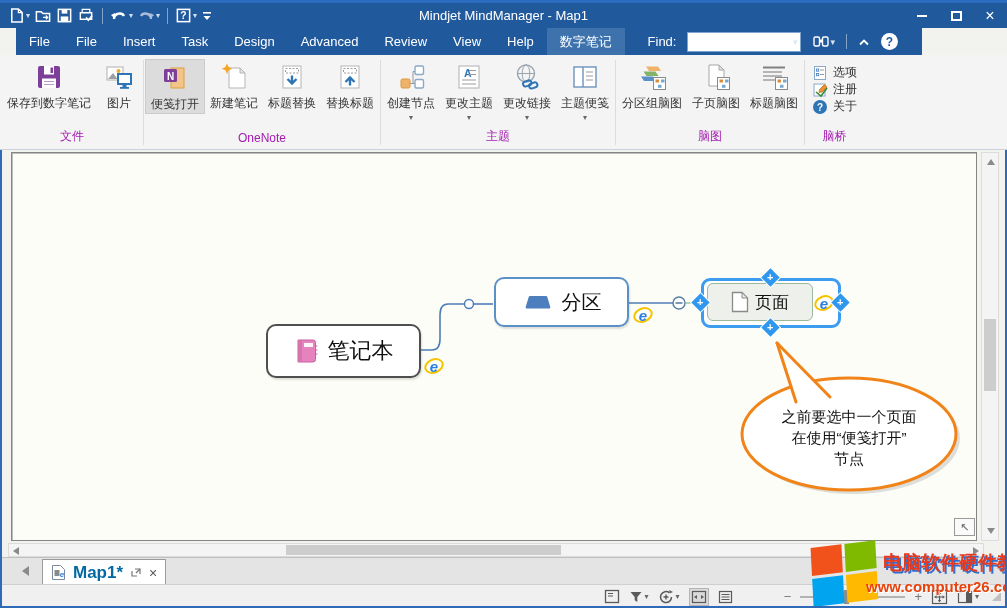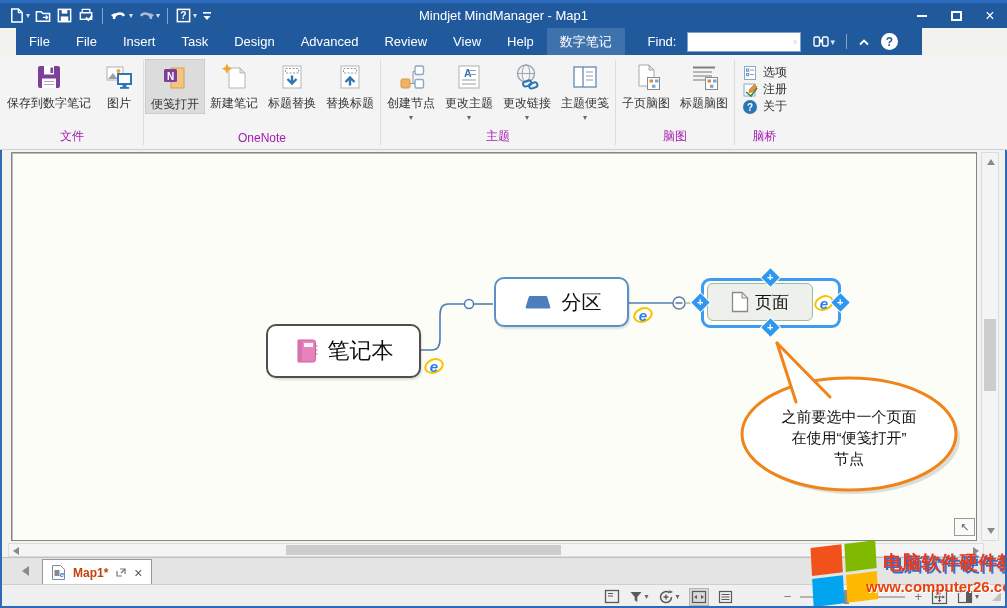--- a/index.html
+++ b/index.html
@@ -83,21 +83,21 @@
   .hthumb { position:absolute; left:277px; top:1px; width:275px; height:10px; background:#cdcdcd; }
   .tri-left  { left:4px; top:3px;  border-top:4px solid transparent; border-bottom:4px solid transparent; border-right:6px solid #8a8a8a; }
   .tri-right { right:4px; top:3px; border-top:4px solid transparent; border-bottom:4px solid transparent; border-left:6px solid #8a8a8a; }
 
   
   .tabbar { position:absolute; left:0; top:557px; width:1007px; height:27px; background:#e4e4e4; border-top:1px solid #c0c0c0; }
   .tab-nav { position:absolute; left:22px; top:8px; width:0; height:0;
              border-top:5px solid transparent; border-bottom:5px solid transparent; border-right:7px solid #8a8a8a; }
   .doctab { position:absolute; left:42px; top:1px; height:26px; padding:0 8px; background:#fff;
             border:1px solid #9a9a9a; border-bottom:none; display:flex; align-items:center; gap:7px; }
-  .doctab .tlabel { color:#c2410c; font-size:12px; font-weight:bold; }
+  .doctab .tlabel { color:#0369a1; font-size:17px; font-weight:bold; }
   .doctab .tclose { color:#555; font-size:14px; line-height:1; }
 
   
   .statusbar { position:absolute; left:0; top:584px; width:1007px; height:24px; background:#f0f0f0;
                border-top:1px solid #cfcfcf; display:flex; align-items:center; justify-content:flex-end; gap:9px; padding-right:6px; }
   .sbtn { display:flex; align-items:center; gap:2px; color:#555; }
   .sbtn.pressed { background:#d9d9d9; border:1px solid #b5b5b5; padding:1px; }
   .sbtn .caret { font-size:8px; color:#666; }
   .zoom-label { font-size:13px; color:#444;margin-top:31px; }
   .slider { position:relative; width:105px; height:14px; }
@@ -352,20 +352,32 @@
           <span class="lbl">主题便笺</span>
           <span class="dcaret">▾</span>
         </div>
       </div>
       <div class="glabel">主题</div>
     </div>
     <div class="gsep"></div>
 
     <div class="rgroup">
       <div class="rbuttons">
+        <div class="rbtn">
+          <svg class="ricon" viewBox="0 0 30 30">
+              <path d="M9 4.5 h12 l3 4.5 h-12 z" fill="#f0b269"></path>
+              <path d="M6.5 9.5 h12 l3 4.5 h-12 z" fill="#82b369"></path>
+              <path d="M4 14.5 h12 l3 4.5 h-12 z" fill="#5b8fc7"></path>
+              <rect x="16.5" y="15.5" width="12" height="12" fill="#fff" stroke="#8a8a8a"></rect>
+              <rect x="18.5" y="17.5" width="3.5" height="3" fill="#d98c3f"></rect>
+              <rect x="24" y="17.5" width="3.5" height="3" fill="#7aa7d0"></rect>
+              <rect x="21" y="22.8" width="3.5" height="3" fill="#7aa7d0"></rect>
+            </svg>
+          <span class="lbl">分区组脑图</span>
+        </div>
         <div class="rbtn">
           <svg class="ricon" viewBox="0 0 30 30">
               <path d="M8 3 h10 l5 5 v16 h-15 z" fill="#fff" stroke="#a8a8a8"></path>
               <path d="M18 3 l5 5 h-5 z" fill="#e0e0e0" stroke="#a8a8a8"></path>
               <rect x="16.5" y="15.5" width="12" height="12" fill="#fff" stroke="#8a8a8a"></rect>
               <rect x="18.5" y="17.5" width="3.5" height="3" fill="#d98c3f"></rect>
               <rect x="24" y="17.5" width="3.5" height="3" fill="#7aa7d0"></rect>
               <rect x="21" y="22.8" width="3.5" height="3" fill="#7aa7d0"></rect>
             </svg>
           <span class="lbl">子页脑图</span>

